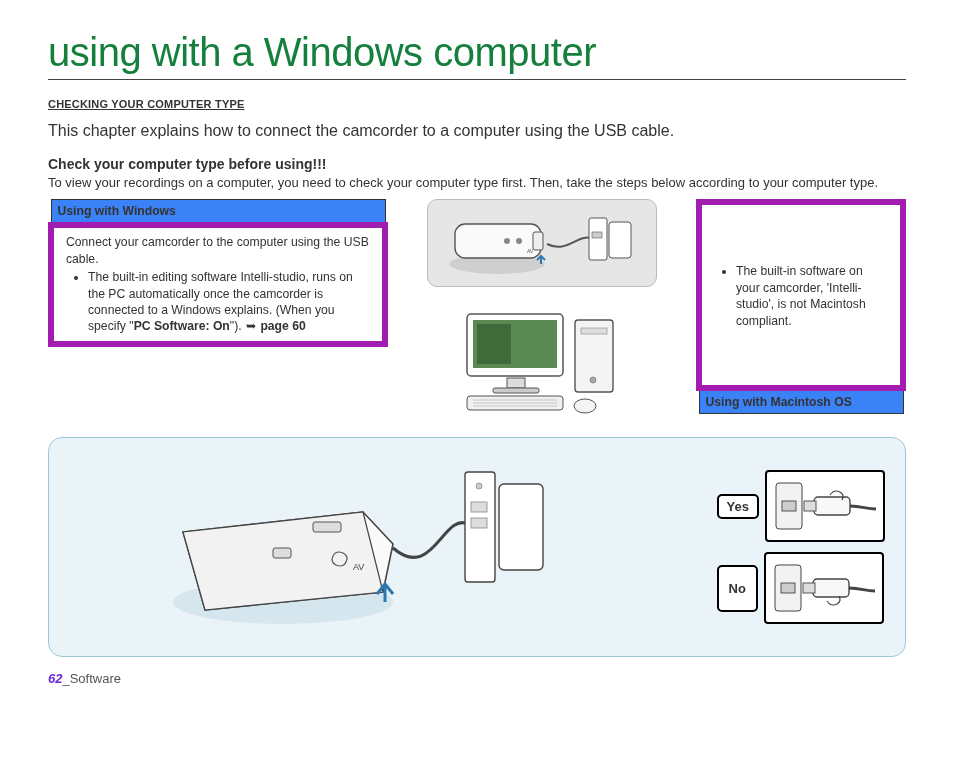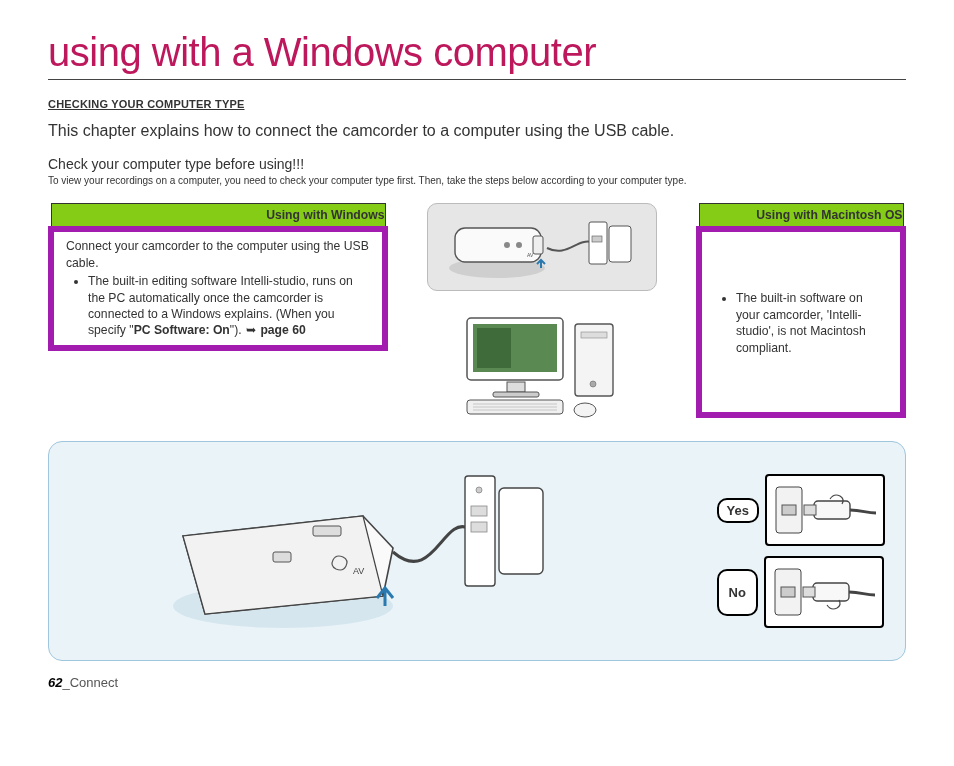--- a/index.html
+++ b/index.html
@@ -1,43 +1,43 @@
 <!DOCTYPE html>
 <html><head>
 <meta charset="utf-8">
 <style>
   * { box-sizing: border-box; margin: 0; padding: 0; }
   body { width: 954px; height: 766px; font-family: Arial, Helvetica, sans-serif; color: #333; background: #fff; padding: 30px 48px 20px 48px; position: relative; }
-  .page-title { font-size: 40px; font-weight: 300; letter-spacing: -0.5px; color: #be185d; border-bottom: 1px solid #444; padding-bottom: 4px; margin-bottom: 18px; font-family: "Helvetica Neue", Arial, sans-serif; }
+  .page-title { font-size: 40px; font-weight: 300; letter-spacing: -0.5px; color: #15803d; border-bottom: 1px solid #444; padding-bottom: 4px; margin-bottom: 18px; font-family: "Helvetica Neue", Arial, sans-serif; }
   .section-hdr { font-size: 11px; font-weight: bold; text-decoration: underline; margin-bottom: 10px; letter-spacing: 0.2px; }
   .intro { font-size: 16px; margin-bottom: 14px; line-height: 1.35; }
-  .sub-hdr { font-size: 14px; font-weight: normal; margin-bottom: 2px; }
-  .sub-para { font-size: 10px; margin-bottom: 16px; line-height: 1.35; }
+  .sub-hdr { font-size: 14px; font-weight: bold; margin-bottom: 2px; }
+  .sub-para { font-size: 13px; margin-bottom: 8px; line-height: 1.35; }
   .layout { display: flex; gap: 6px; align-items: stretch; margin-bottom: 12px; }
   .col-left { width: 340px; }
   .col-mid { flex: 1; display: flex; flex-direction: column; align-items: center; justify-content: flex-start; gap: 8px; }
   .col-right { width: 210px; }
   .tbl { border-collapse: collapse; width: 100%; font-size: 12.2px; }
-  .tbl th { border: 1px solid #333; padding: 4px 0; text-align: right; font-weight: bold; background: #84cc16; }
+  .tbl th { border: 1px solid #333; padding: 4px 6px; text-align: left; font-weight: bold; background: #3b82f6; }
   .tbl td { border: 6px solid #a21caf; padding: 6px 12px; vertical-align: top; line-height: 1.35; }
   .tbl ul { list-style: disc; padding-left: 22px; margin-top: 2px; }
   .tbl ul li { margin-bottom: 0; }
   .page-ref { display: inline-block; font-weight: bold; }
   .arrow-icon { display: inline-block; width: 12px; text-align: center; }
   .illust-box { background: #e6e6e6; border: 1px solid #bbb; border-radius: 10px; width: 230px; height: 88px; display: flex; align-items: center; justify-content: center; }
   .illust-plain { width: 230px; height: 130px; display: flex; align-items: center; justify-content: center; }
   .device-svg { display: block; }
   .big-panel { border: 1px solid #9fc6dc; background: #e9f3f8; border-radius: 14px; height: 220px; display: flex; align-items: center; justify-content: center; gap: 60px; padding: 12px 20px; }
   .big-panel .left-scene { flex: 1.4; display: flex; align-items: center; justify-content: center; }
   .big-panel .right-col { display: flex; flex-direction: column; gap: 10px; align-items: flex-start; }
   .yesno-row { display: flex; gap: 6px; align-items: center; }
-  .label-box { border: 2px solid #000; border-radius: 10px; font-weight: bold; font-size: 13px; padding: 3px 8px; background: #fff; }
+  .label-box { border: 2px solid #000; border-radius: 5px; font-weight: bold; font-size: 13px; padding: 3px 8px; background: #fff; }
   .plug-box { border: 2px solid #000; border-radius: 4px; width: 120px; height: 72px; background: #fff; display: flex; align-items: center; justify-content: center; }
   .footer { font-size: 13px; margin-top: 14px; }
-  .footer .pnum { font-weight: bold; font-style: italic; color: #000000; }
+  .footer .pnum { font-weight: bold; font-style: italic; color: #6d28d9; }
   .footer .lang { color: #555; }
   .bold { font-weight: bold; }
 </style>
 </head>
 <body>
 
 <h1 class="page-title">using with a Windows computer</h1>
 
 <div class="section-hdr">CHECKING YOUR COMPUTER TYPE</div>
 
@@ -102,28 +102,28 @@
         </g>
         <ellipse cx="148" cy="106" rx="11" ry="7" fill="#f4f4f4" stroke="#555"></ellipse>
       </svg>
     </div>
   </div>
 
   <div class="col-right">
     <table class="tbl">
       <tbody>
           <tr>
-            <th>Using with Macintosh OS</th>
-          </tr>
-      <tr>
             <td style="height:186px; vertical-align: middle;">
         <ul>
                 <li>The built-in software on your camcorder, 'Intelli-studio', is not Macintosh compliant.</li>
               </ul>
       </td>
+          </tr>
+      <tr>
+            <th>Using with Macintosh OS</th>
           </tr>
     </tbody>
       </table>
   </div>
 
 </div>
 
 <div class="big-panel">
   <div class="left-scene">
     <svg width="420" height="190" viewBox="0 0 420 190">
@@ -169,14 +169,14 @@
           <rect x="34" y="26" width="12" height="10" fill="#ddd" stroke="#555"></rect>
           <path d="M58 44 q4 6 10 3 q5 -3 2 -8" stroke="#444" stroke-width="1.2" fill="none"></path>
           <path d="M80 31 C 92 31, 96 34, 106 34" stroke="#444" stroke-width="3" fill="none"></path>
         </svg>
       </div>
     </div>
   </div>
 </div>
 
 <div class="footer">
-  <span class="pnum">62</span><span class="lang">_</span><span class="lang">Connect</span>
+  <span class="pnum">62</span><span class="lang">_</span><span class="lang">Software</span>
 </div>
 
 </body></html>

